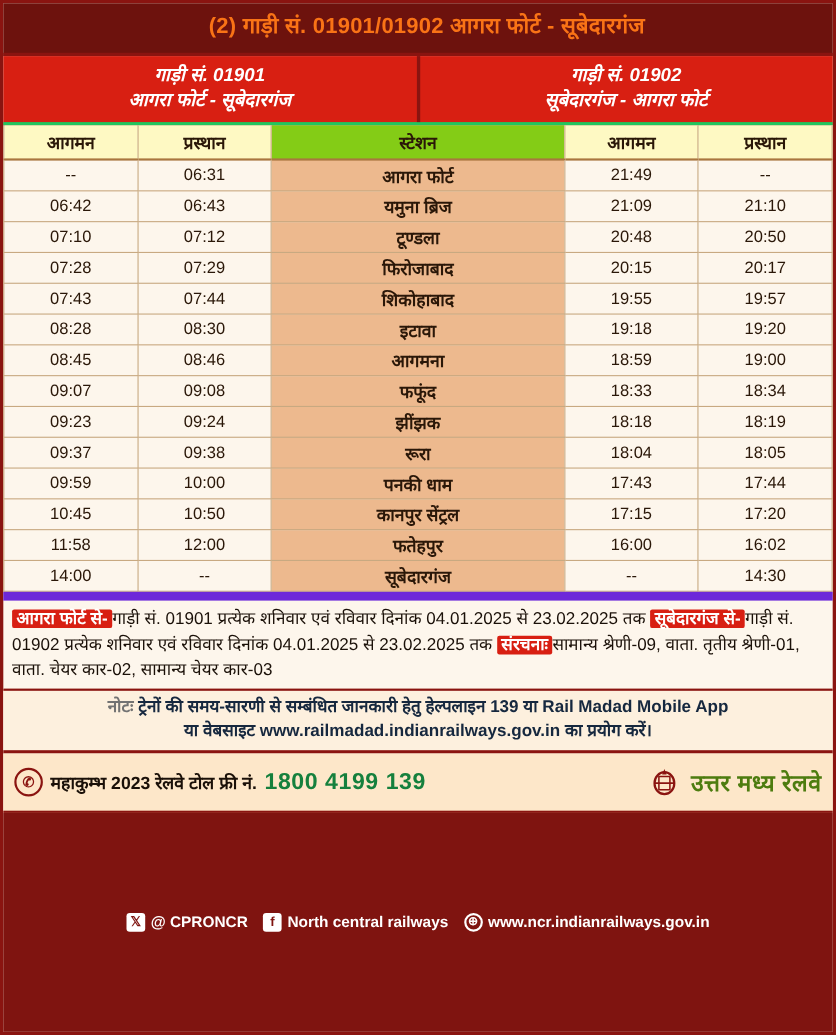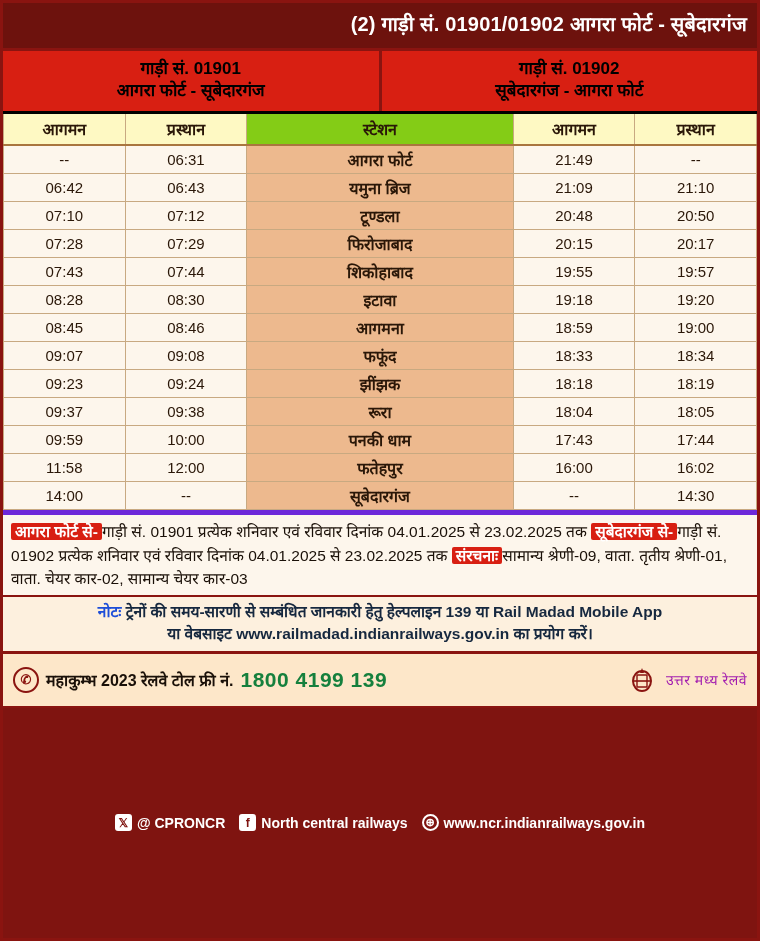--- a/index.html
+++ b/index.html
@@ -19,37 +19,38 @@
     height: 941px;
     box-sizing: border-box;
     border: 3px solid #8a1410;
     background: #fdf6ec;
     display: flex;
     flex-direction: column;
   }
   
   .title-bar {
     background: #6d120d;
-    color: #ffffff;
-    text-align: right;
+    color: #f97316;
+    text-align: center;
     padding: 8px 10px 10px 26px;
     border-bottom: 3px solid #8a1410;
   }
   .title-line {
     font-size: 20px;
     font-weight: bold;
     line-height: 1.35;
     letter-spacing: 0.2px;
   }
   
   .train-head {
     display: flex;
     background: #d81f12;
-    color: #000000;
-    border-bottom: 3px solid #000000;
+    color: #ffffff;
+    border-bottom: 3px solid #22c55e;
+    font-style: italic;
   }
   .train-head > div {
     flex: 1 1 50%;
     text-align: center;
     padding: 7px 6px 9px 6px;
   }
   .train-head > div:first-child {
     border-right: 3px solid #8a1410;
   }
   .train-head .th-l1 {
@@ -95,42 +96,42 @@
   table.sched td {
     background: #fdf6ec;
   }
   col.c-narrow { width: 105px; }
   col.c-station { width: 230px; }
   
   .notes {
     padding: 5px 8px 4px 8px;
     font-size: 15.5px;
     line-height: 1.52;
-    border-top: 5px solid #6d28d9;
+    border-top: 8px solid #6d28d9;
     color: #1a1008;
   }
   .hl {
     background: #d81f12;
     color: #ffffff;
     font-weight: bold;
     padding: 0 4px;
     border-radius: 2px;
   }
   .note-strip {
     background: #fdf0de;
     border-top: 2px solid #8a1410;
     border-bottom: 3px solid #8a1410;
     padding: 4px 8px 5px 8px;
     font-size: 15.5px;
     line-height: 1.45;
     text-align: center;
     font-weight: bold;
     color: #16283f;
   }
-  .note-strip .lead { color: #1d4ed8; }
+  .note-strip .lead { color: #737373; }
   
   .footer-main {
     background: #fde7c9;
     display: flex;
     align-items: center;
     justify-content: space-between;
     padding: 4px 10px;
     border-bottom: 2px solid #8a1410;
     min-height: 44px;
   }
@@ -165,23 +166,23 @@
     gap: 9px;
   }
   .ncr-logo {
     width: 30px; height: 30px;
     color: #8a1410;
     display: inline-flex;
     align-items: center;
     justify-content: center;
   }
   .ncr-name {
-    font-size: 14px;
-    font-weight: normal;
-    color: #a21caf;
+    font-size: 21px;
+    font-weight: bold;
+    color: #4d7c0f;
     letter-spacing: 0.5px;
   }
   .footer-social {
     background: #7f1410;
     color: #ffffff;
     display: flex;
     align-items: center;
     justify-content: center;
     gap: 14px;
     padding: 5px 6px;
@@ -321,20 +322,27 @@
           <td class="station">रूरा</td>
           <td>18:04</td>
           <td>18:05</td>
         </tr>
       <tr>
           <td>09:59</td>
           <td>10:00</td>
           <td class="station">पनकी धाम</td>
           <td>17:43</td>
           <td>17:44</td>
+        </tr>
+      <tr>
+          <td>10:45</td>
+          <td>10:50</td>
+          <td class="station">कानपुर सेंट्रल</td>
+          <td>17:15</td>
+          <td>17:20</td>
         </tr>
       <tr>
           <td>11:58</td>
           <td>12:00</td>
           <td class="station">फतेहपुर</td>
           <td>16:00</td>
           <td>16:02</td>
         </tr>
       <tr>
           <td>14:00</td>

